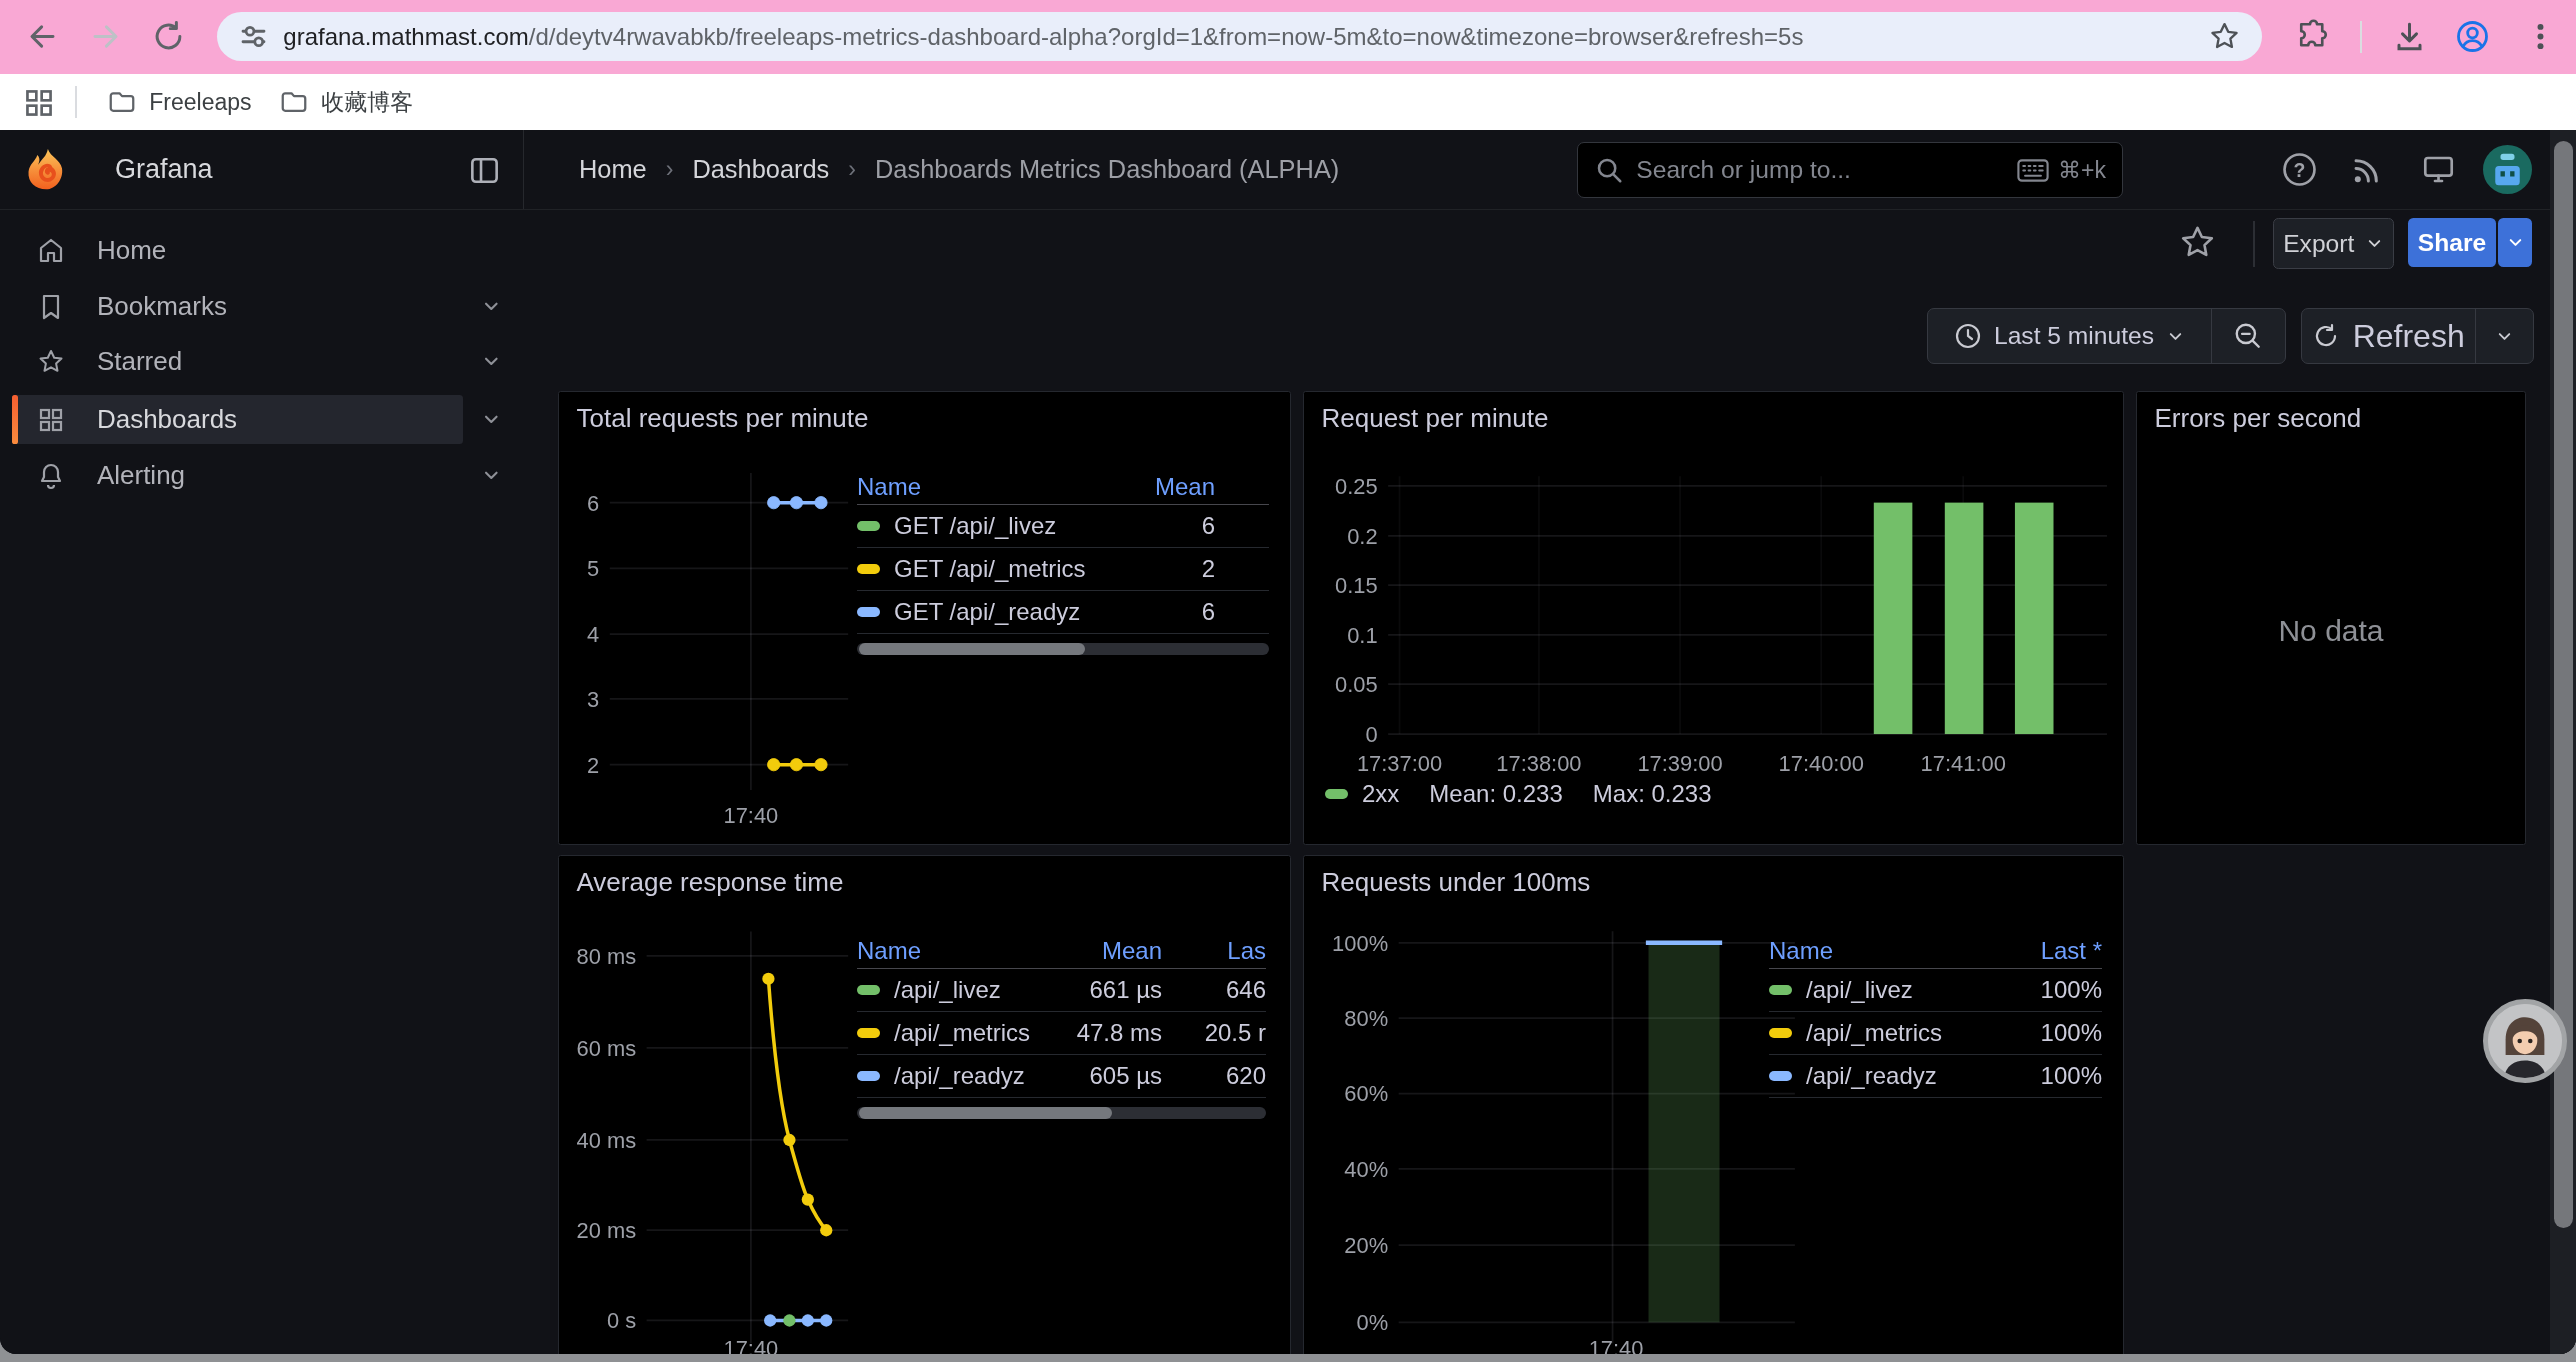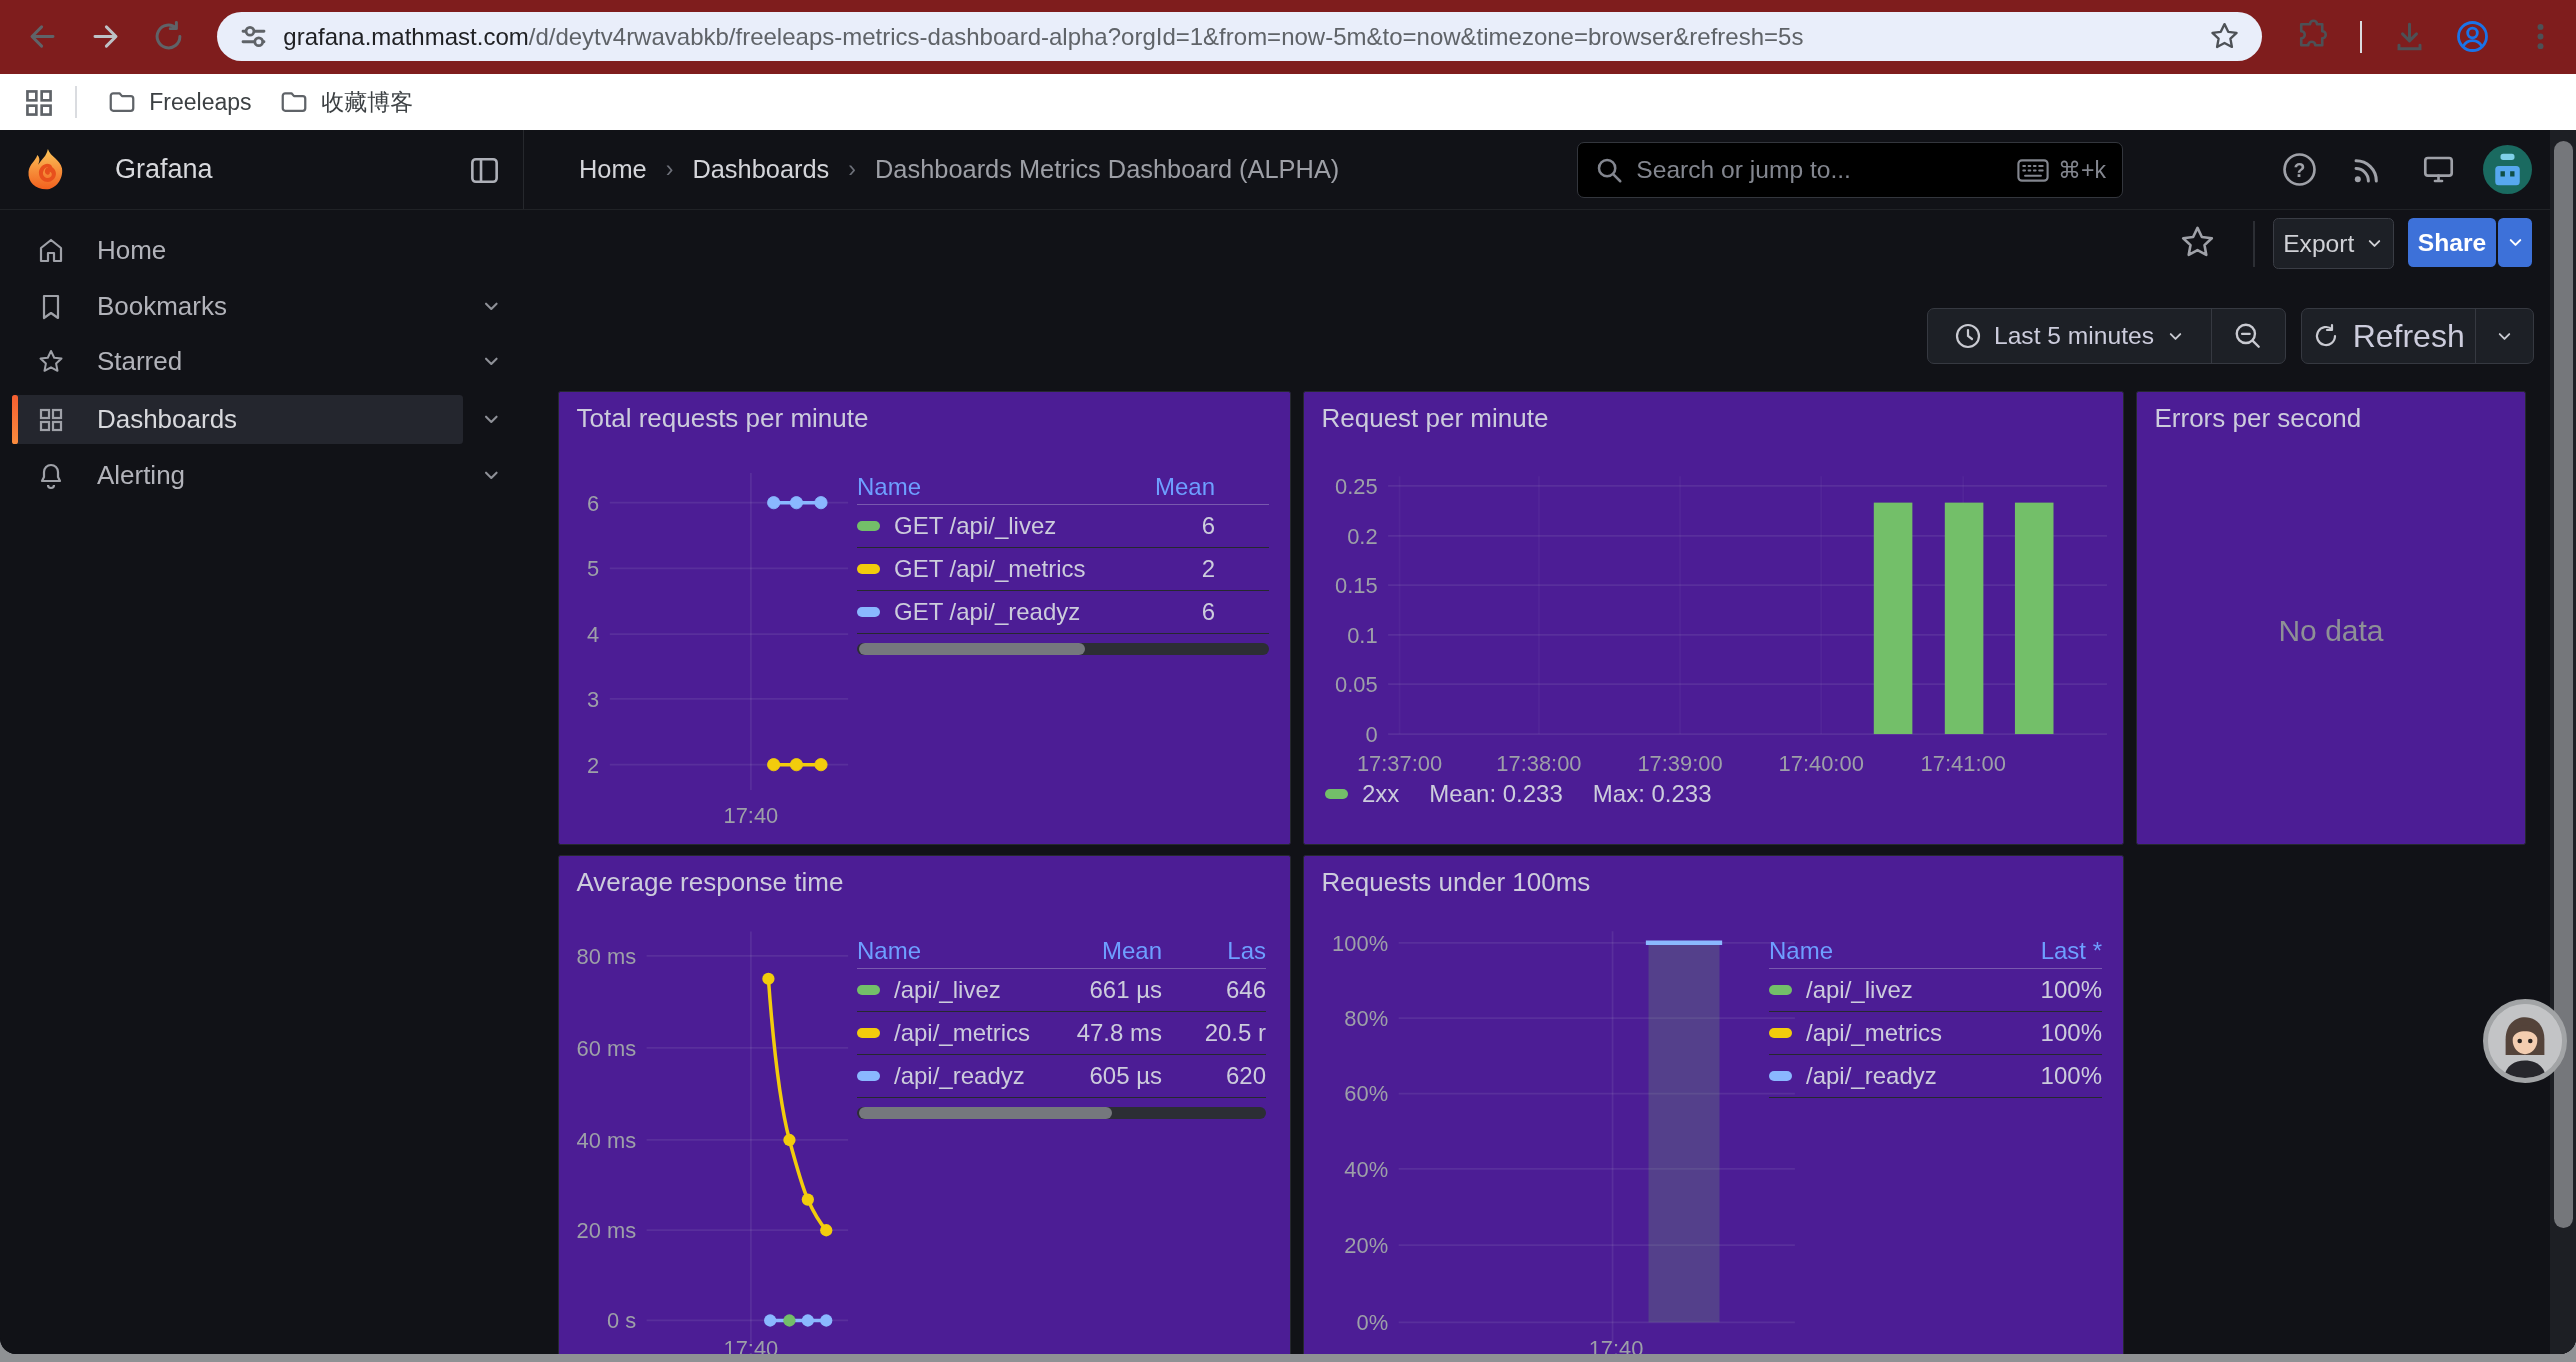--- a/index.html
+++ b/index.html
@@ -1,19 +1,19 @@
 <!DOCTYPE html>
 <html style="font-size:14px"><head>
 <meta charset="utf-8">
 <style>
   html,body{margin:0;padding:0;background:#8f9194;}
   .stage{position:relative;width:2576px;height:1363px;background:#8f9194;font-family:"Liberation Sans",sans-serif;overflow:hidden;}
   .window{position:absolute;left:0;top:0;right:0;bottom:8.8px;background:#111217;border-radius:0 0 16px 16px;overflow:hidden;}
   
-  .toolbar{position:absolute;top:0;left:0;right:0;height:74px;background:#7f1d1d;}
+  .toolbar{position:absolute;top:0;left:0;right:0;height:74px;background:#f9a8d4;}
   .navic{position:absolute;top:19px;width:35px;height:35px;color:#5f6368;}
   .url-pill{position:absolute;left:217px;top:12.3px;width:2045px;height:49px;border-radius:24.6px;background:#e9eefa;display:flex;align-items:center;}
   .url-text{font-size:24px;white-space:nowrap;overflow:hidden;}
   .host{color:#202124;}
   .path{color:#5f6368;}
   .bookbar{position:absolute;top:74px;left:0;right:0;height:56px;background:#ffffff;}
   .bm-item{position:absolute;top:10.5px;height:35px;display:flex;align-items:center;gap:12.3px;color:#3c4043;font-size:23px;justify-content:space-between;}
   .vdiv{position:absolute;background:#dadce0;width:1.8px;}
   
   .gf{position:absolute;top:130px;left:0;right:0;bottom:0;background:#111217;color:#ccccdc;}
@@ -38,21 +38,21 @@
   .active-bar{position:absolute;left:12.3px;width:5.3px;height:49px;border-radius:2.6px;background:linear-gradient(180deg,#f55e30,#fa8c3e);}
   .side-chev{position:absolute;left:479px;width:24.6px;height:24.6px;color:#8e9097;}
   
   .btn{position:absolute;display:flex;align-items:center;justify-content:center;font-size:24.6px;color:#d0d1d6;border-radius:5.3px;}
   .btn.outline{background:#1d2026;border:0.9px solid #3a3d45;}
   .btn.blue{background:#3d71d9;color:#ffffff;}
   .tgroup{position:absolute;background:#1d2026;border:0.9px solid #363941;border-radius:7px;display:flex;align-items:center;}
   .tdiv{width:0.9px;height:100%;background:#363941;}
   .icb{display:flex;align-items:center;justify-content:center;}
   
-  .panel{position:absolute;background:#4c1d95;border:0.9px solid #25282f;border-radius:2.6px;overflow:hidden;}
+  .panel{position:absolute;background:#000000;border:0.9px solid #25282f;border-radius:2.6px;overflow:hidden;}
   .ptitle{position:absolute;left:17.5px;top:10.5px;font-size:26px;font-weight:500;color:#ccccdc;}
   .plot{position:absolute;left:0;top:49px;}
   .legend{position:absolute;top:77px;font-size:24px;}
   .lhead{display:grid;height:35px;align-items:center;color:#6e9fff;font-weight:500;border-bottom:0.9px solid rgba(204,204,220,0.35);}
   .lrow{display:grid;height:42px;align-items:center;border-bottom:0.9px solid #26292f;color:#ccccdc;}
   .lname{display:flex;align-items:center;overflow:hidden;white-space:nowrap;}
   .lval{text-align:right;white-space:nowrap;overflow:hidden;}
   .pill{width:23px;height:9.6px;border-radius:5.3px;margin-right:14px;flex:0 0 auto;}
   .lscroll{height:12.3px;border-radius:6.1px;background:#2c2e34;margin-top:8.8px;position:relative;}
   .lthumb{position:absolute;left:1.8px;top:0;height:12.3px;border-radius:6.1px;background:#75787d;}

